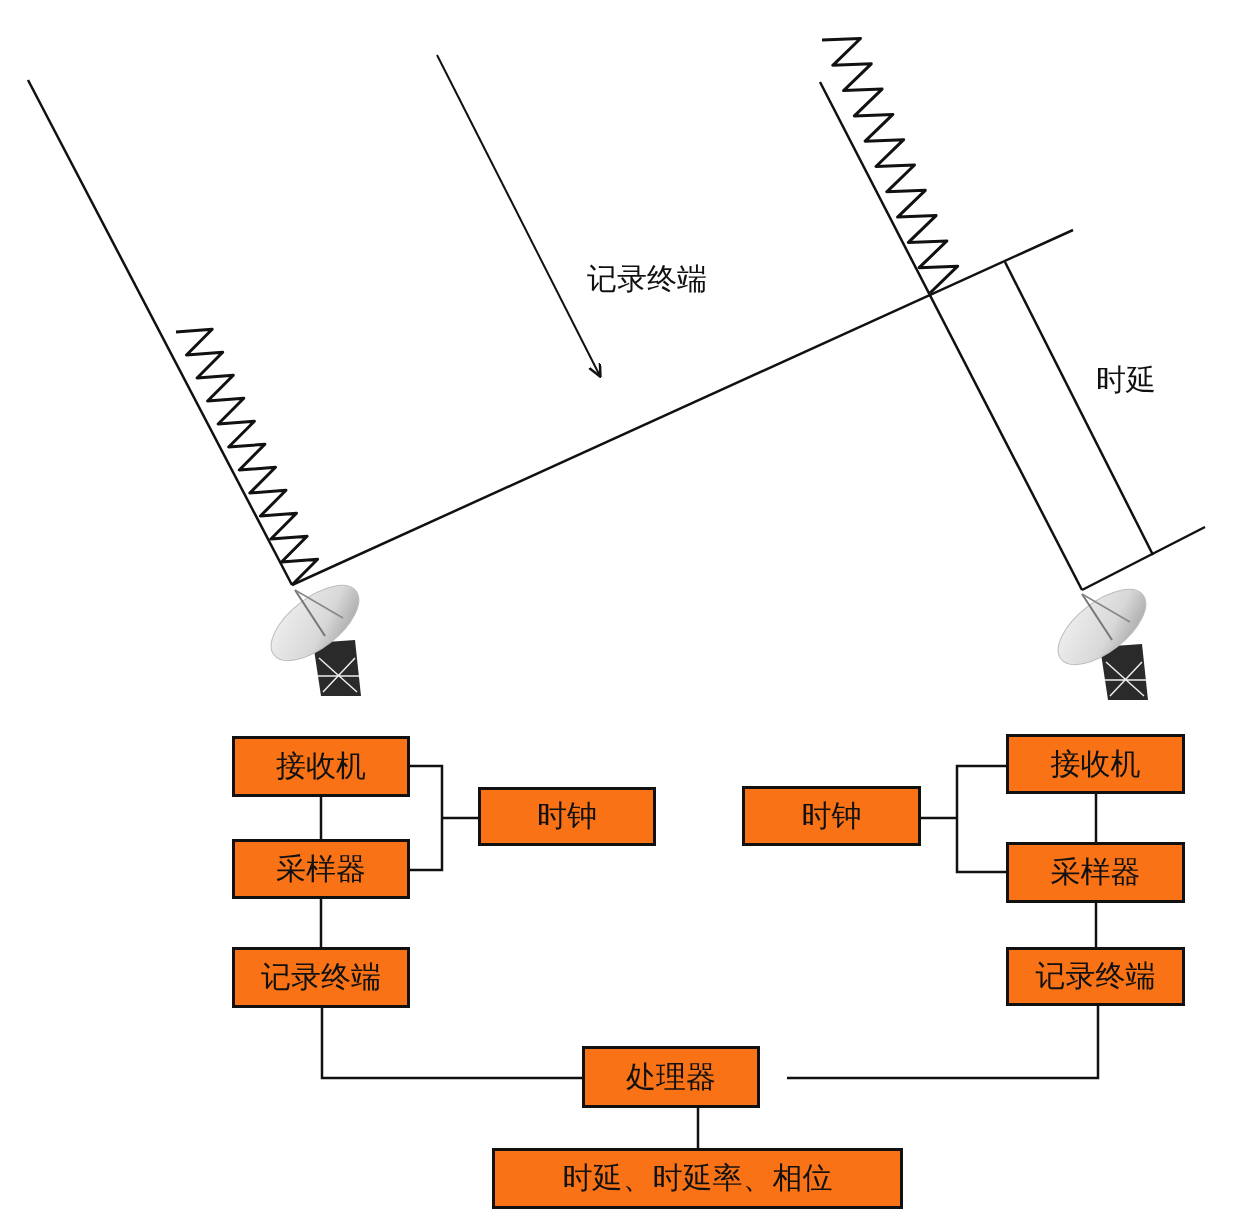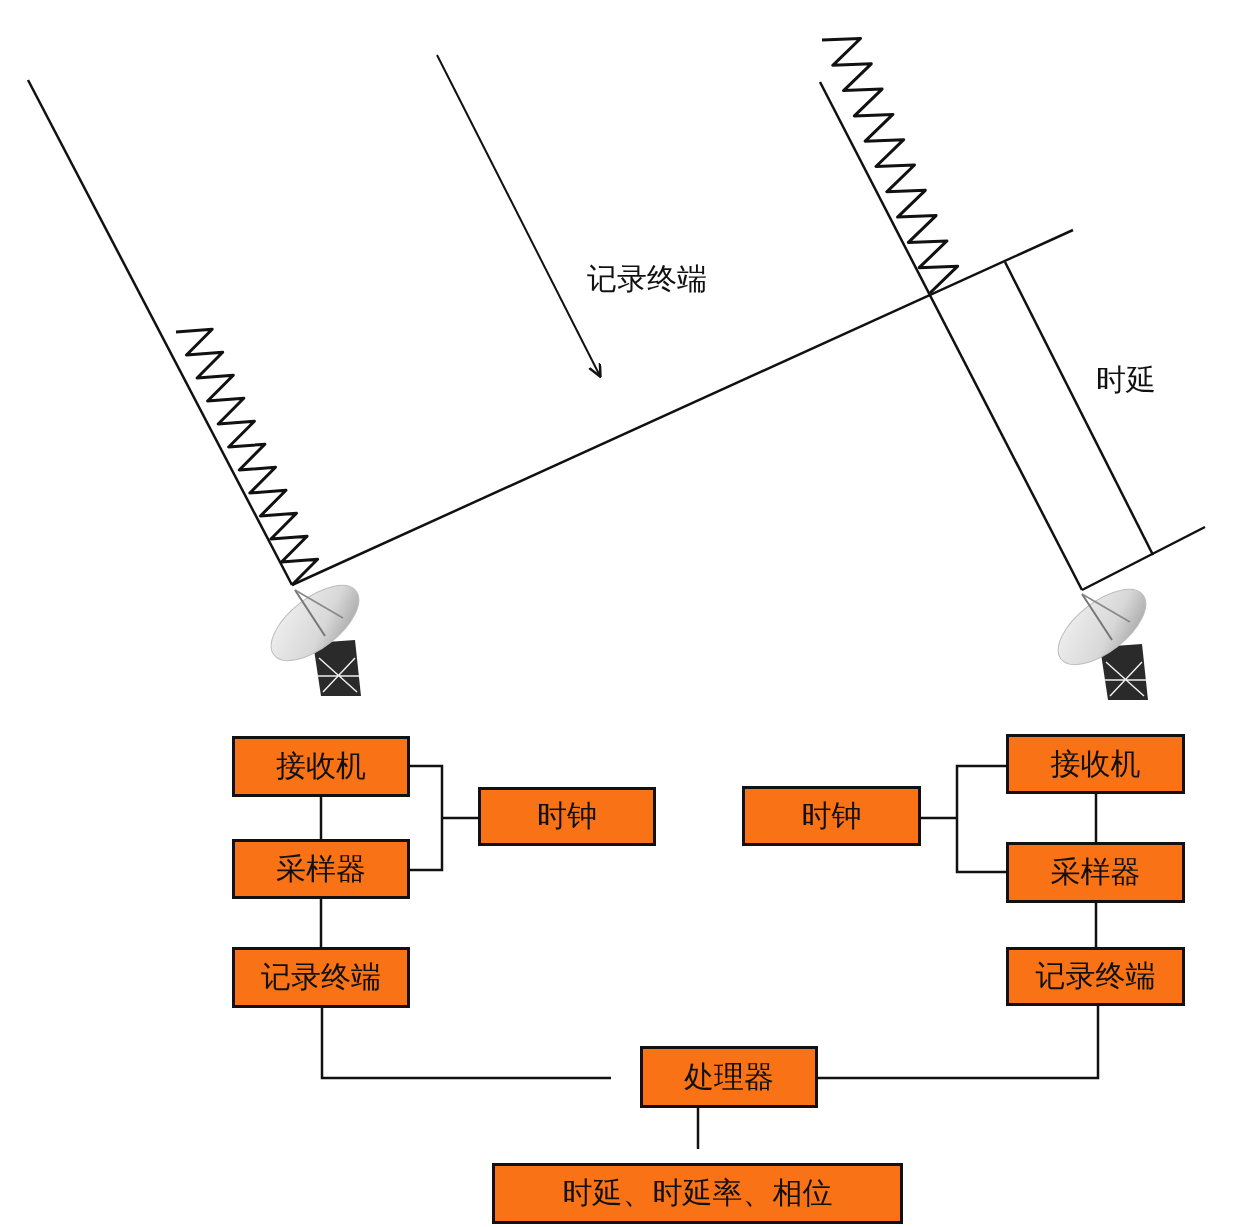--- a/index.html
+++ b/index.html
@@ -81,14 +81,14 @@
 <div class="box" style="left:232px; top:736px; width:178px; height:61px;">接收机</div>
 <div class="box" style="left:232px; top:839px; width:178px; height:60px;">采样器</div>
 <div class="box" style="left:232px; top:947px; width:178px; height:61px;">记录终端</div>
 <div class="box" style="left:478px; top:787px; width:178px; height:59px;">时钟</div>
 
 <div class="box" style="left:1006px; top:734px; width:179px; height:60px;">接收机</div>
 <div class="box" style="left:1006px; top:842px; width:179px; height:61px;">采样器</div>
 <div class="box" style="left:1006px; top:947px; width:179px; height:59px;">记录终端</div>
 <div class="box" style="left:742px; top:786px; width:179px; height:60px;">时钟</div>
 
-<div class="box" style="left:640px; top:1046px; width:178px; height:62px;">处理器</div>
-<div class="box" style="left:492px; top:1148px; width:411px; height:61px;margin-top:15px;">时延、时延率、相位</div>
+<div class="box" style="left:582px; top:1046px; width:178px; height:62px;">处理器</div>
+<div class="box" style="left:492px; top:1148px; width:411px; height:61px;">时延、时延率、相位</div>
 
 </body></html>

